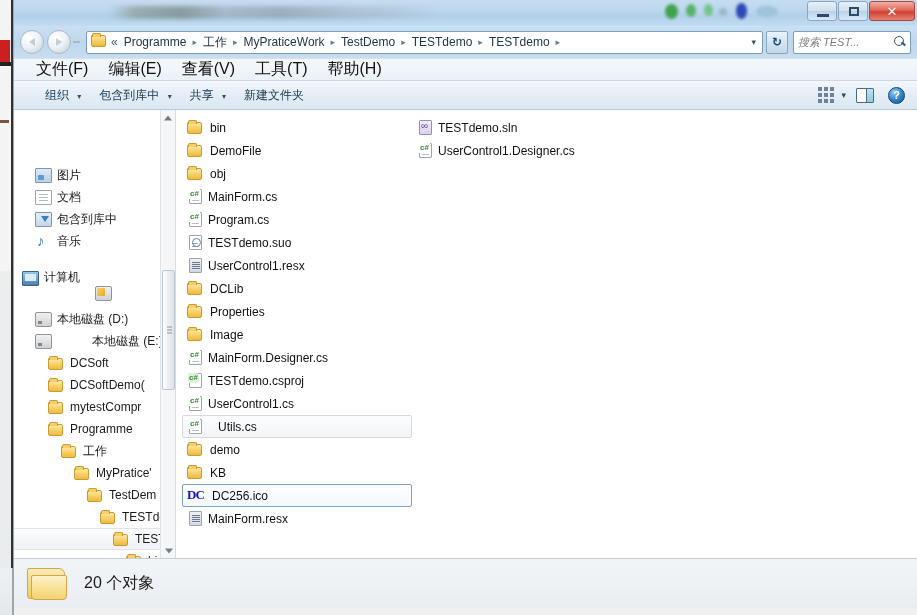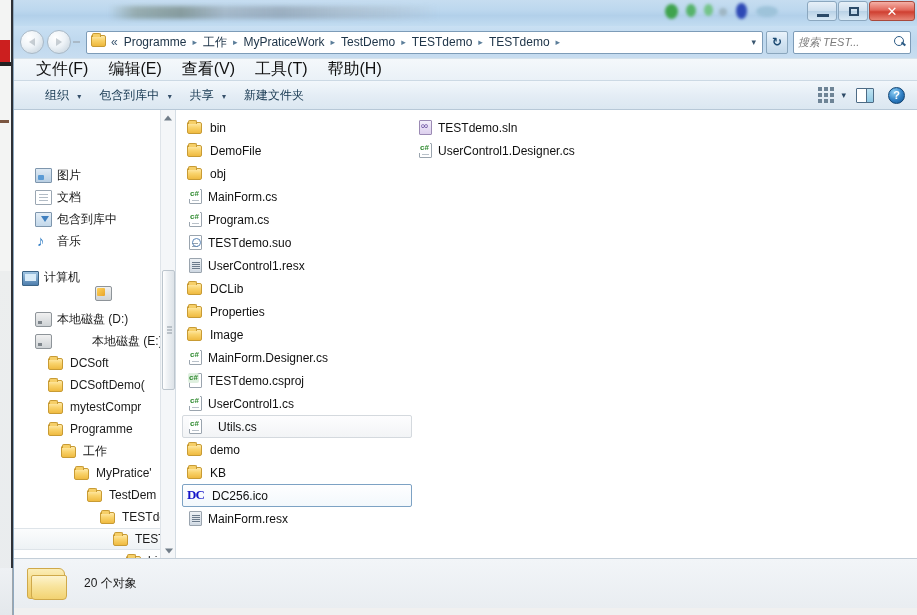--- a/index.html
+++ b/index.html
@@ -340,21 +340,21 @@
   .status-folder .back {
     position:absolute; left:3px; top:3px; width:38px; height:31px; border-radius: 2px 6px 3px 3px;
     background: linear-gradient(to bottom,#fbeeb8 0%,#f6dd8d 40%,#f0cb63 100%);
     border:1px solid #cfa94a;
   }
   .status-folder .front {
     position:absolute; left:7px; top:10px; width:36px; height:25px; border-radius:2px 2px 4px 4px;
     background: linear-gradient(to bottom,#fdf3cd 0%,#f8e49d 45%,#f2d271 100%);
     border:1px solid #cfa94a;
   }
-  .status-text { font-size: 12px; color:#1b1b1b; }
+  .status-text { font-size: 16px; color:#1b1b1b; }
 
   .bottom-left-cover {
     position: absolute; left: 0; bottom: 0; width: 13px; height: 47px;
     background: linear-gradient(to bottom,#eef1f4,#e4e8ec);
     border-right:1px solid #9fa6ab;
   }
 </style>
 </head>
 <body>
 

